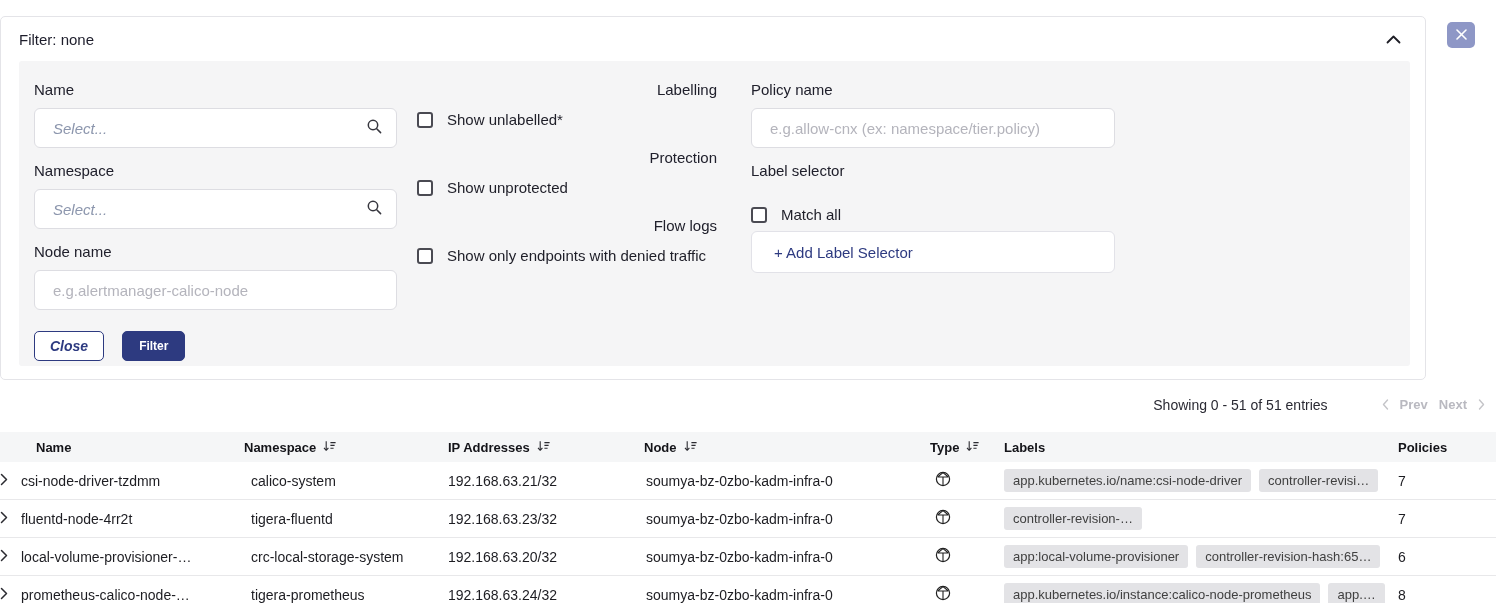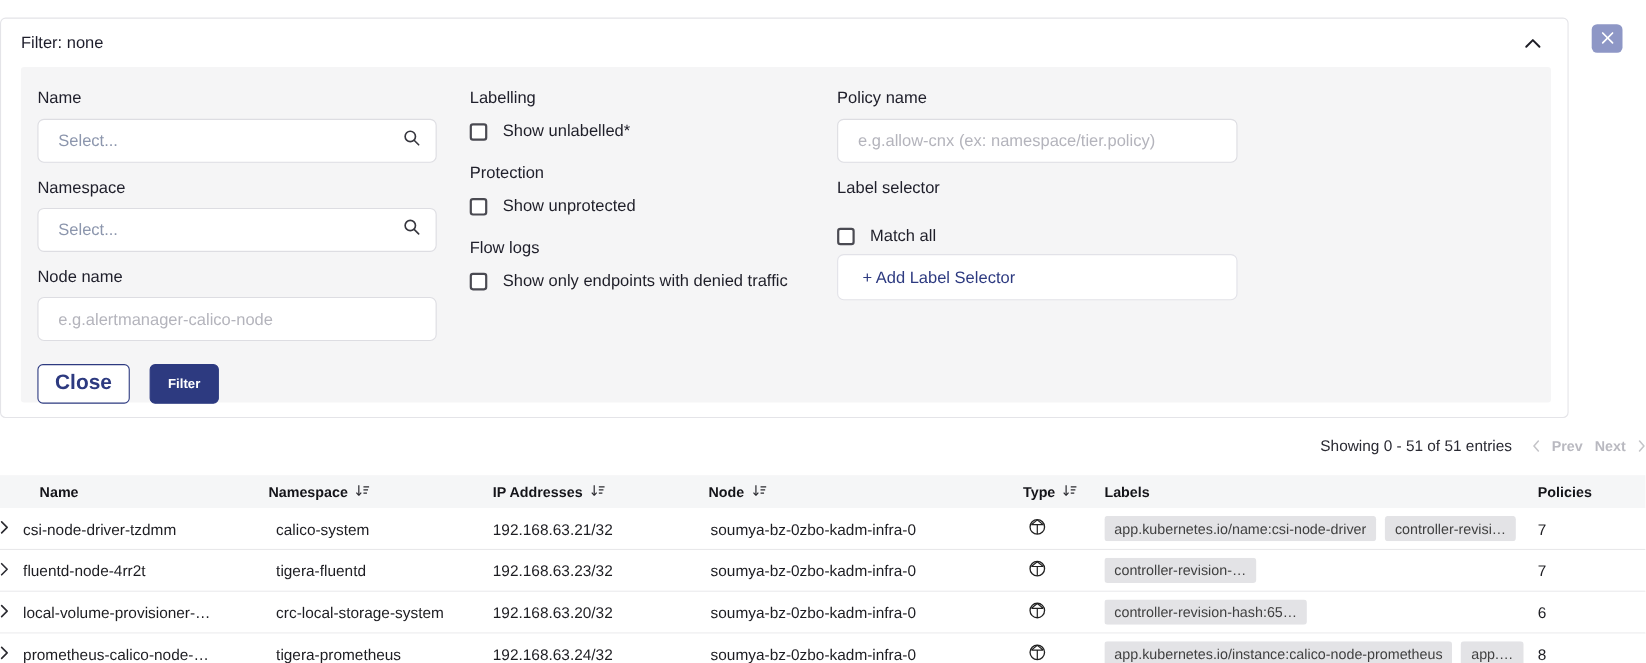--- a/index.html
+++ b/index.html
@@ -25,62 +25,62 @@
     background:#8e97c6; border:none; border-radius:5px;
     display:flex; align-items:center; justify-content:center;
   }
 
   .filter-body{
     margin:12px 15px 0 18px; height:305px;
     background:#f5f5f6; border-radius:3px;
     padding:20px 15px 22px 15px; display:flex; align-items:flex-start;
   }
   .fcol1{ width:363px; }
-  .fcol2{ width:300px; margin-left:30px; }
+  .fcol2{ width:300px; margin-left:20px;text-align:right; }
   .fcol3{ width:364px; margin-left:34px; }
 
   .f-label{ display:block; font-size:15px; font-weight:500; color:#20202c; margin-bottom:10px; }
   .field{ margin-bottom:14px; }
 
   .select-box{
     height:40px; background:#fff; border:1px solid #dddde2; border-radius:6px;
     display:flex; align-items:center; justify-content:space-between;
     padding:0 13px 0 18px; cursor:pointer;
   }
-  .select-placeholder{ color:#8c96ad; font-size:15px; }
+  .select-placeholder{ color:#8c96ad; font-size:15px;font-style:italic; }
 
   .text-input{
     width:100%; height:40px; background:#fff; border:1px solid #dddde2; border-radius:6px;
     padding:0 18px; font-size:15px; color:#222; font-family:inherit;
   }
   .text-input::placeholder{ color:#b4b4bc; }
 
   .fsection{ margin-bottom:21px; }
   .fsection .f-label{ margin-bottom:13px; }
   .cb-row{ display:flex; align-items:center; gap:14px; font-size:15px; color:#1e1e28; }
   .cb{ width:16px; height:16px; border:2px solid #4a4a52; border-radius:3px; background:#fff; flex:none; cursor:pointer; }
 
   .btn-row{ display:flex; gap:18px; margin-top:21px; }
   .btn-outline{
     background:#fff; color:#2d3a80; border:1px solid #2d3a80; border-radius:5px;
-    padding:6px 15px; font-size:19px; font-weight:600;
+    padding:6px 15px; font-size:14px; font-weight:600;font-style:italic;
   }
   .btn-solid{
     background:#2d3a80; color:#fff; border:1px solid #2d3a80; border-radius:5px;
     padding:6px 16px; font-size:12px; font-weight:600;
   }
   .add-selector-btn{
     width:100%; height:42px; margin-top:8px;
     background:#fff; border:1px solid #e2e2e8; border-radius:6px;
     color:#2d3a80; font-size:15px; font-weight:500; text-align:left; padding:0 22px;
   }
   .ls-cb{ margin-top:0; }
 
   
-  .pagination{ position:absolute; top:397px; right:0; display:flex; align-items:flex-end; }
+  .pagination{ position:absolute; top:397px; right:11px; display:flex; align-items:flex-start;gap:36px; }
   .page-summary{ font-size:14px; color:#2a2a33; margin-right:18px; }
   .page-nav{ display:flex; align-items:center; gap:11px; }
   .page-btn{ background:none; border:none; font-size:13px; font-weight:600; color:#b9b9c0; padding:0; }
   .page-chevron{ display:flex; }
 
   
   .endpoint-table{ position:absolute; top:432px; left:0; width:1496px; }
   .thead, .tr{
     display:grid;
     grid-template-columns:244px 204px 196px 286px 74px 386px 106px;
@@ -324,20 +324,21 @@
     <div class="td c-namespace">crc-local-storage-system</div>
     <div class="td">192.168.63.20/32</div>
     <div class="td c-node">soumya-bz-0zbo-kadm-infra-0</div>
     <div class="td c-type">
         <span><svg width="16" height="16" viewBox="0 0 16 16">
             <circle cx="8" cy="8" r="6.6" fill="none" stroke="#222" stroke-width="1.2"></circle>
             <path d="M8 1.6 L2.6 6 M8 1.6 L13.4 6 M2.6 6 H13.4 M8 6 V14.4" fill="none" stroke="#222" stroke-width="1.1"></path>
           </svg></span>
       </div>
     <div class="td c-labels">
+      <span class="pill">app:local-volume-provisioner</span>
       <span class="pill">controller-revision-hash:65…</span>
     </div>
     <div class="td c-policies">6</div>
   </div>
 
   <div class="tr">
     <div class="td c-name">
       <button class="expander">
         <span><svg width="8" height="13" viewBox="0 0 8 13">
               <polyline points="1.5,1.5 6.5,6.5 1.5,11.5" fill="none" stroke="#2b2b31" stroke-width="1.5" stroke-linecap="round" stroke-linejoin="round"></polyline>

